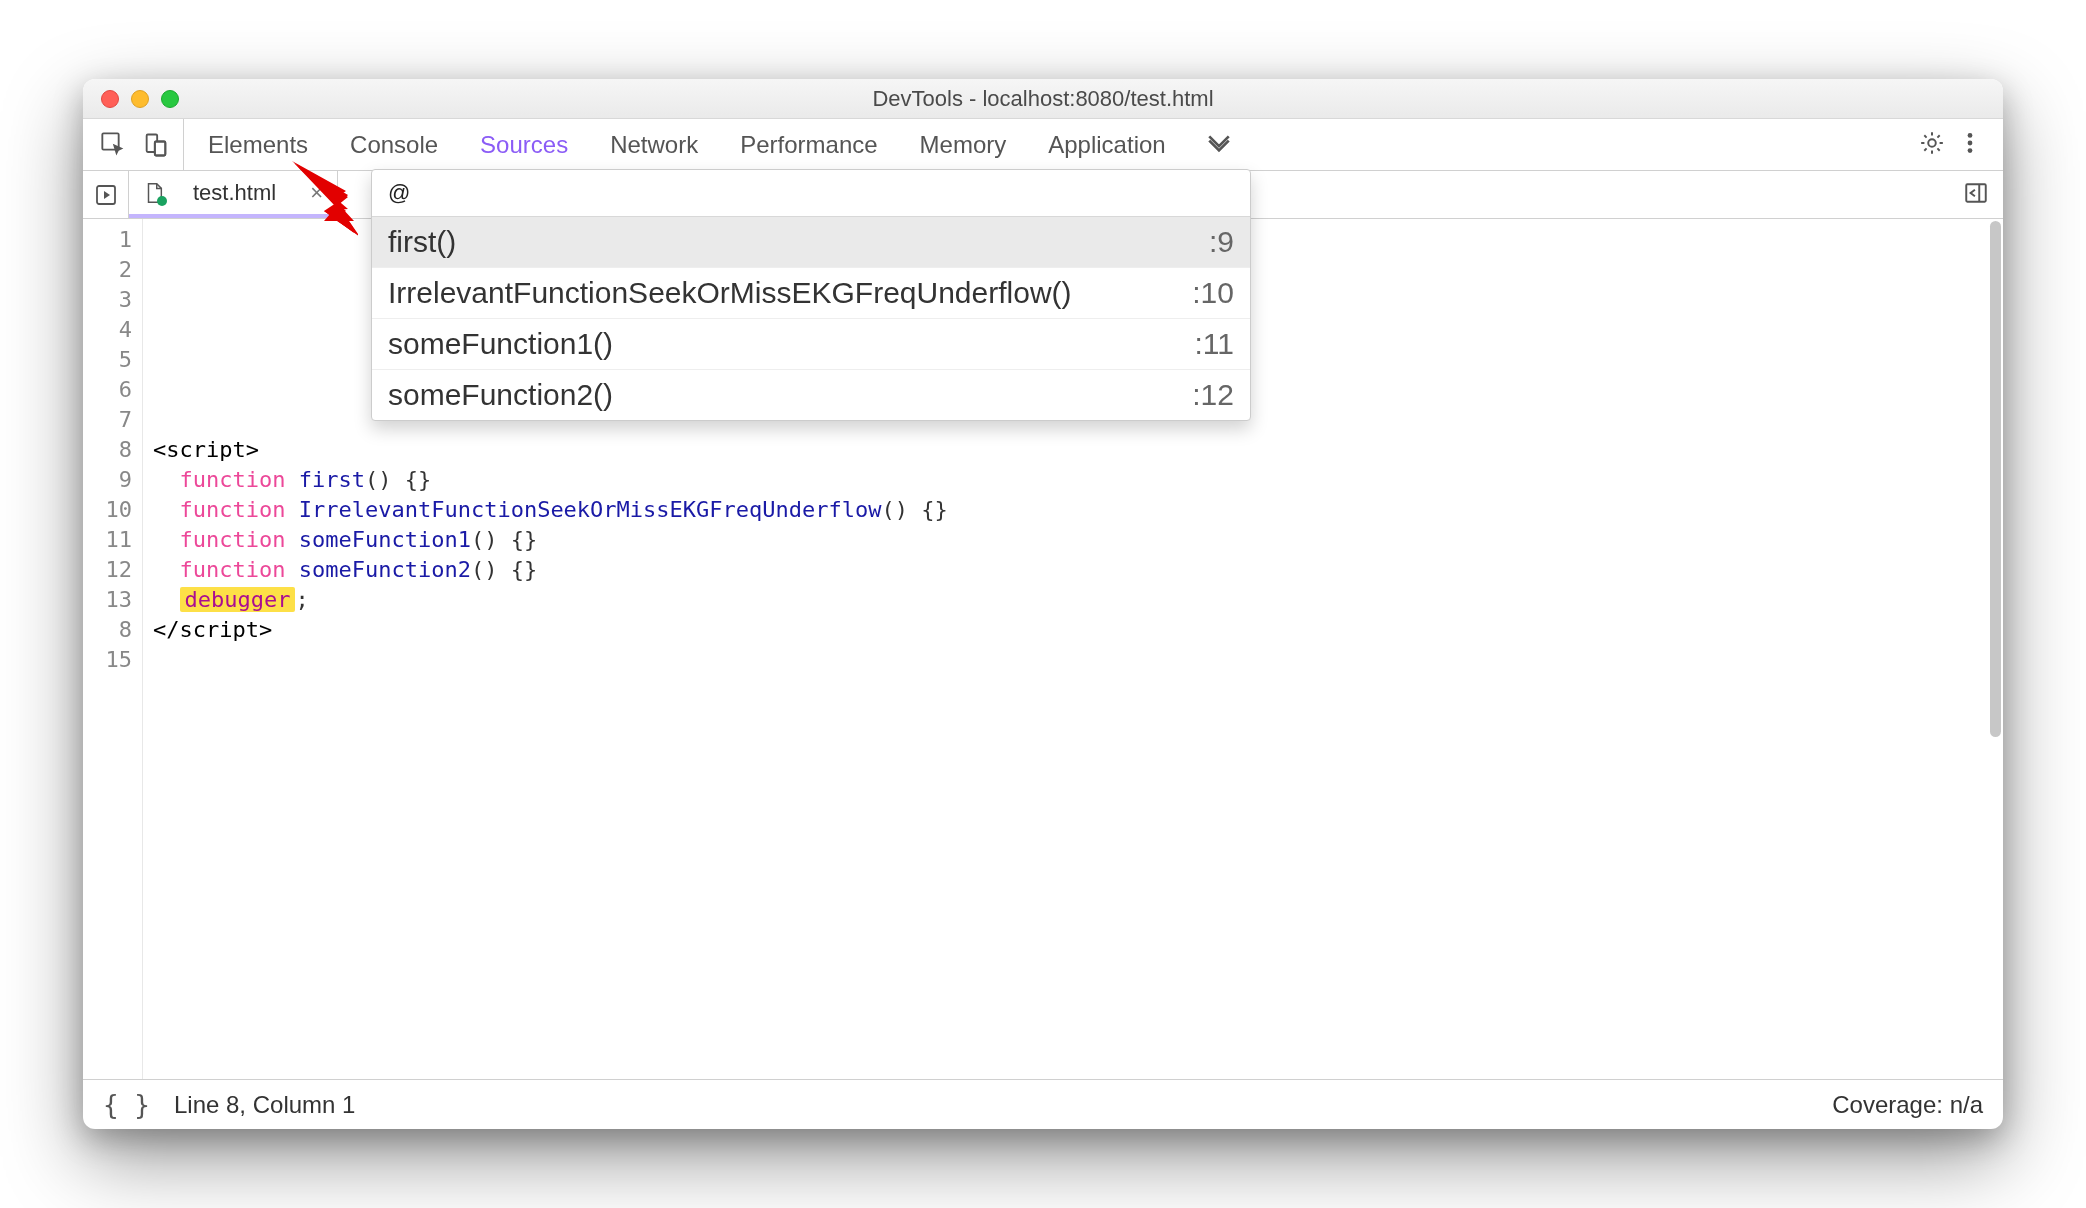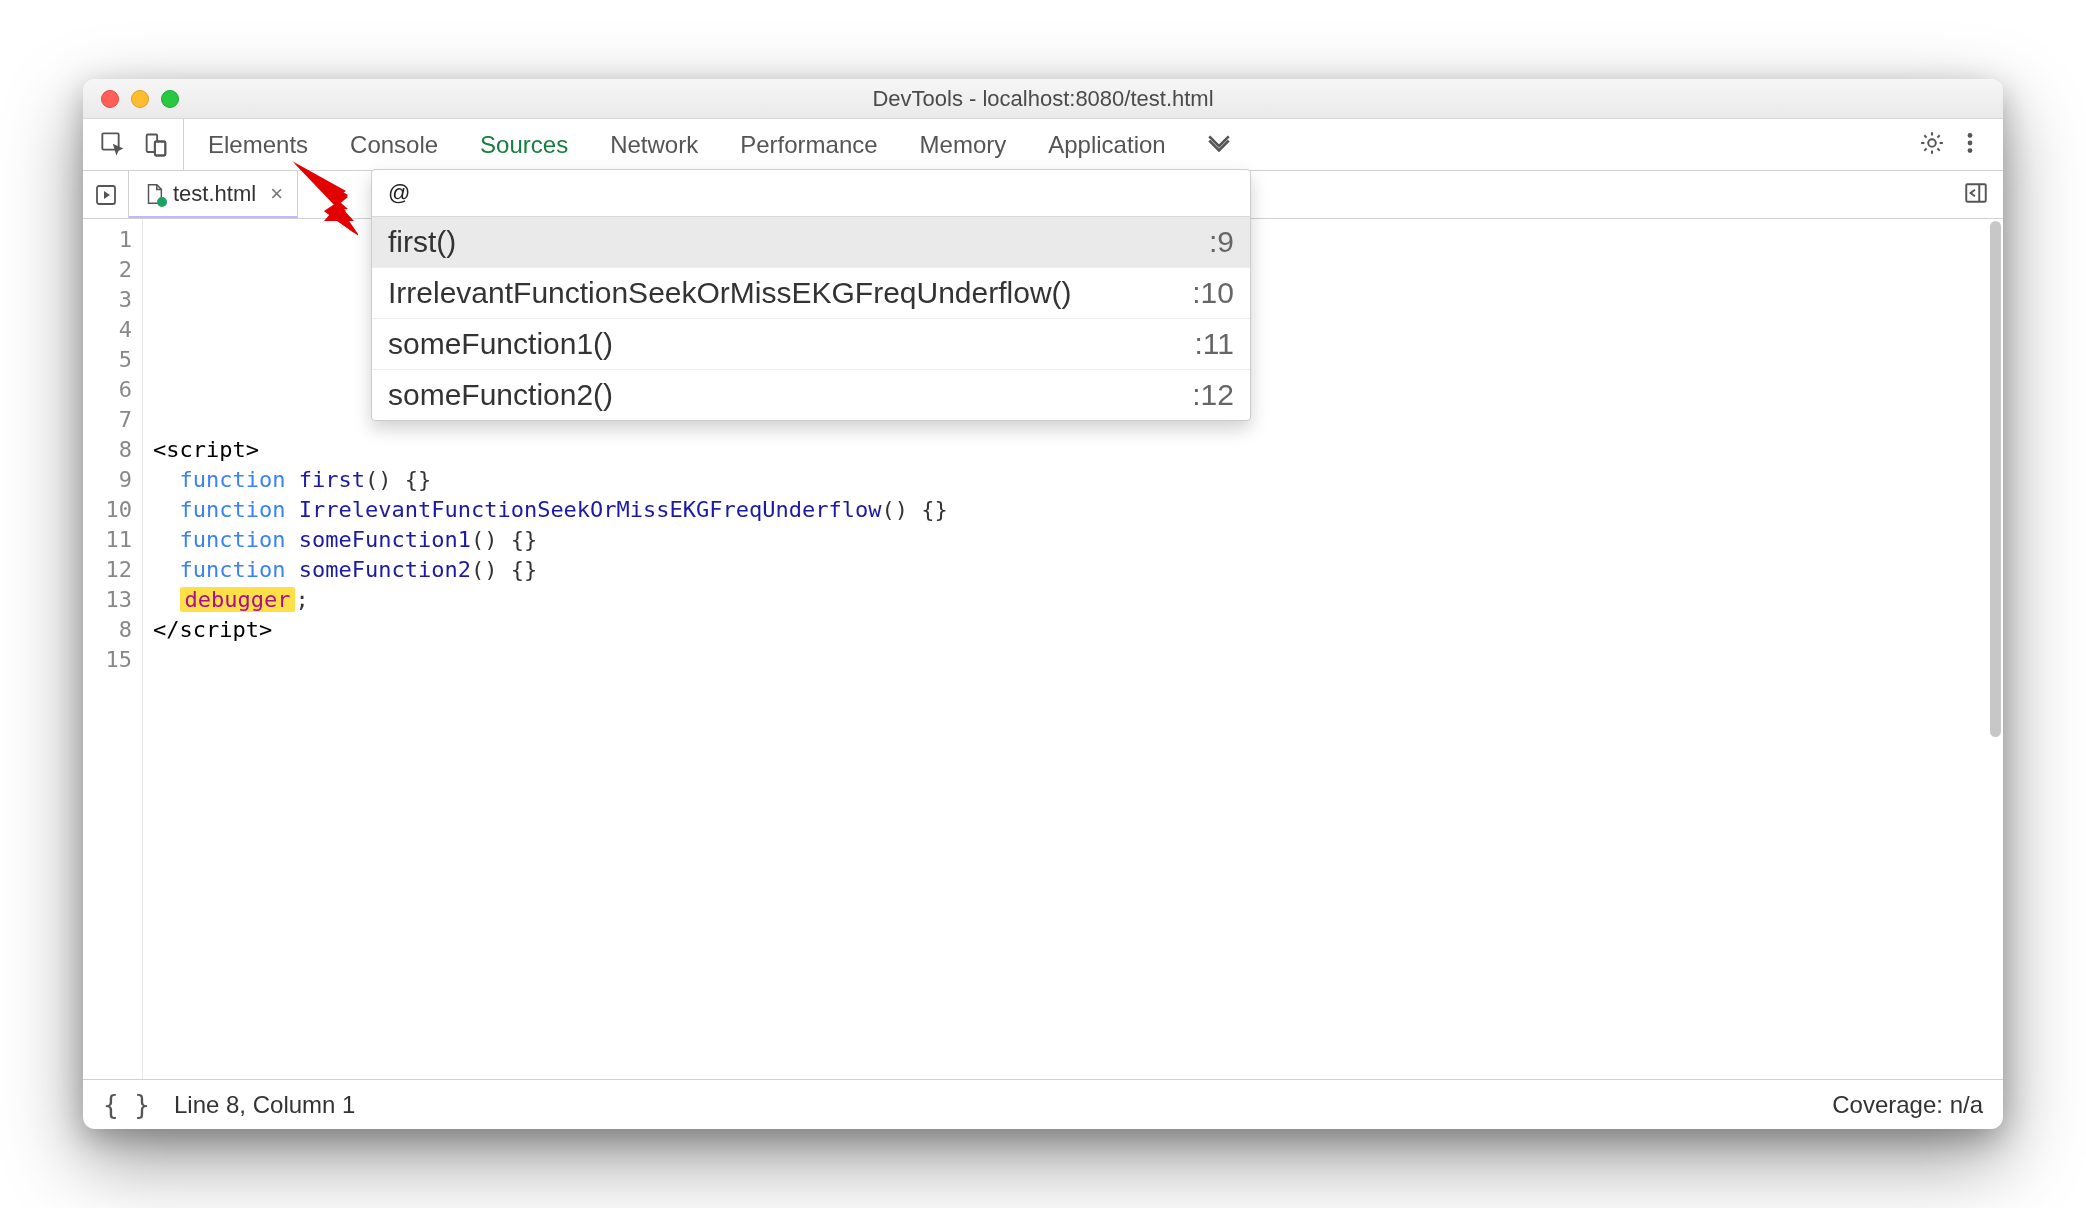--- a/index.html
+++ b/index.html
@@ -63,21 +63,21 @@
     }
     .tb-icon {
       width: 42px; height: 52px;
       display:flex;align-items:center;justify-content:center;
       color:#555;
     }
     .tb-icon svg { width:28px; height:28px; stroke:#555; fill:none; stroke-width:1.6; }
 
     .main-tabs { display:flex; align-items:center; gap:42px; padding: 0 24px; font-size:24px; color:#555; }
     .main-tab { cursor:default; }
-    .main-tab.active { color:#15803d; }
+    .main-tab.active { color:#8b5cf6; }
     .tb-overflow { display:flex; align-items:center; padding:0 16px; color:#555; font-size:24px; }
     .tb-right-icons { margin-left:auto; display:flex; align-items:center; gap:12px; padding-right:20px; }
     .tb-right-icons svg { width:26px; height:26px; }
     .gear { stroke:#555; fill:none; stroke-width:1.8; }
     .dots { fill:#555; }
 
     
     .filetab-row {
       height: 48px;
       border-bottom: 1px solid #d0d0d0;
@@ -86,23 +86,23 @@
       position:relative;
     }
     .run-btn {
       width: 46px;
       display:flex;align-items:center;justify-content:center;
       border-right:1px solid #d0d0d0;
       color:#555;
     }
     .run-btn svg { width:24px; height:24px; }
     .file-tab {
-      display:flex; align-items:center; gap:8px;
+      display:flex; align-items:center; gap:28px;
       padding: 0 14px;
-      border-bottom: 2px solid #c4b5fd;
+      border-bottom: 4px solid #c4b5fd;
       border-right: 1px solid #d0d0d0;
       position: relative;
       font-size:22px;
       color:#333;
     }
     .file-tab .file-icon { width:22px; height:22px; position:relative; }
     .file-tab .file-icon svg { width:22px; height:22px; stroke:#555; fill:none; stroke-width:1.6; }
     .file-tab .file-icon::after {
       content:""; position:absolute; right:-2px; bottom:-2px; width:10px; height:10px;
       background:#1aa260; border-radius:50%;
@@ -139,21 +139,21 @@
       line-height: 30px;
       user-select:none;
     }
     .code {
       padding: 6px 10px;
       line-height: 30px;
       white-space:pre;
       color:#222;
     }
     .tok-tag { color:#000000; }
-    .tok-kw  { color:#3b82f6; }
+    .tok-kw  { color:#ec4899; }
     .tok-fn  { color:#1a1aa6; }
     .tok-punc{ color:#333; }
     .tok-dbg { color:#aa0d91; background:#fde047; border-radius:2px; padding:0 5px;}
 
     .scroll-track {
       position:absolute; right:2px; top:2px; width:11px; height:60%;
       background:#c7c7c7; border-radius:6px;
     }
 
     

